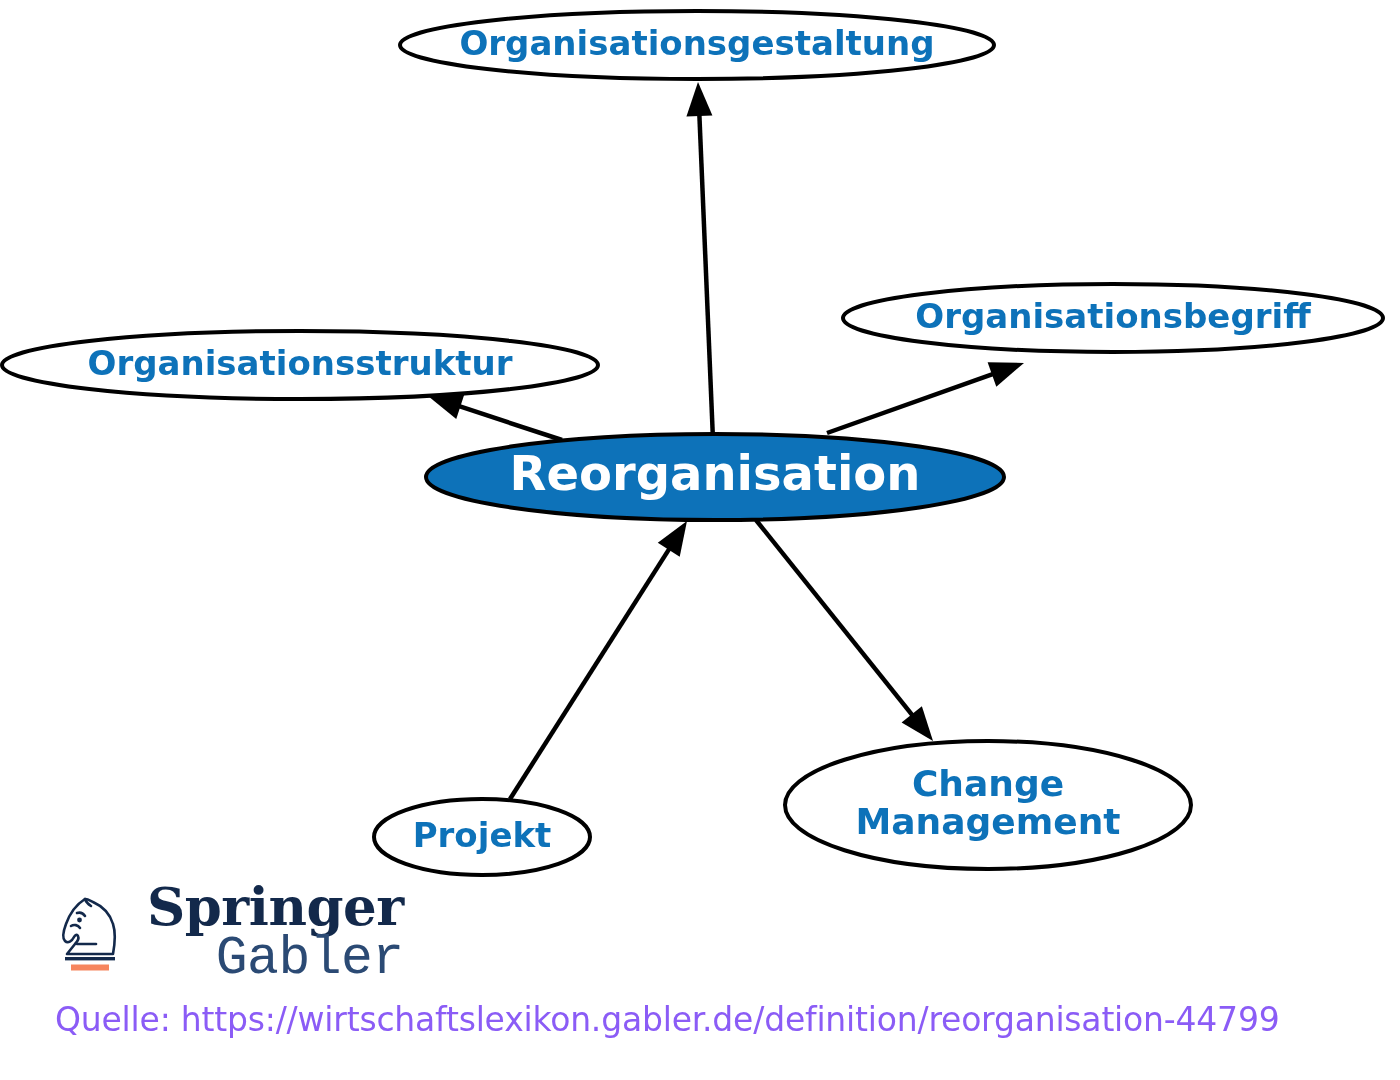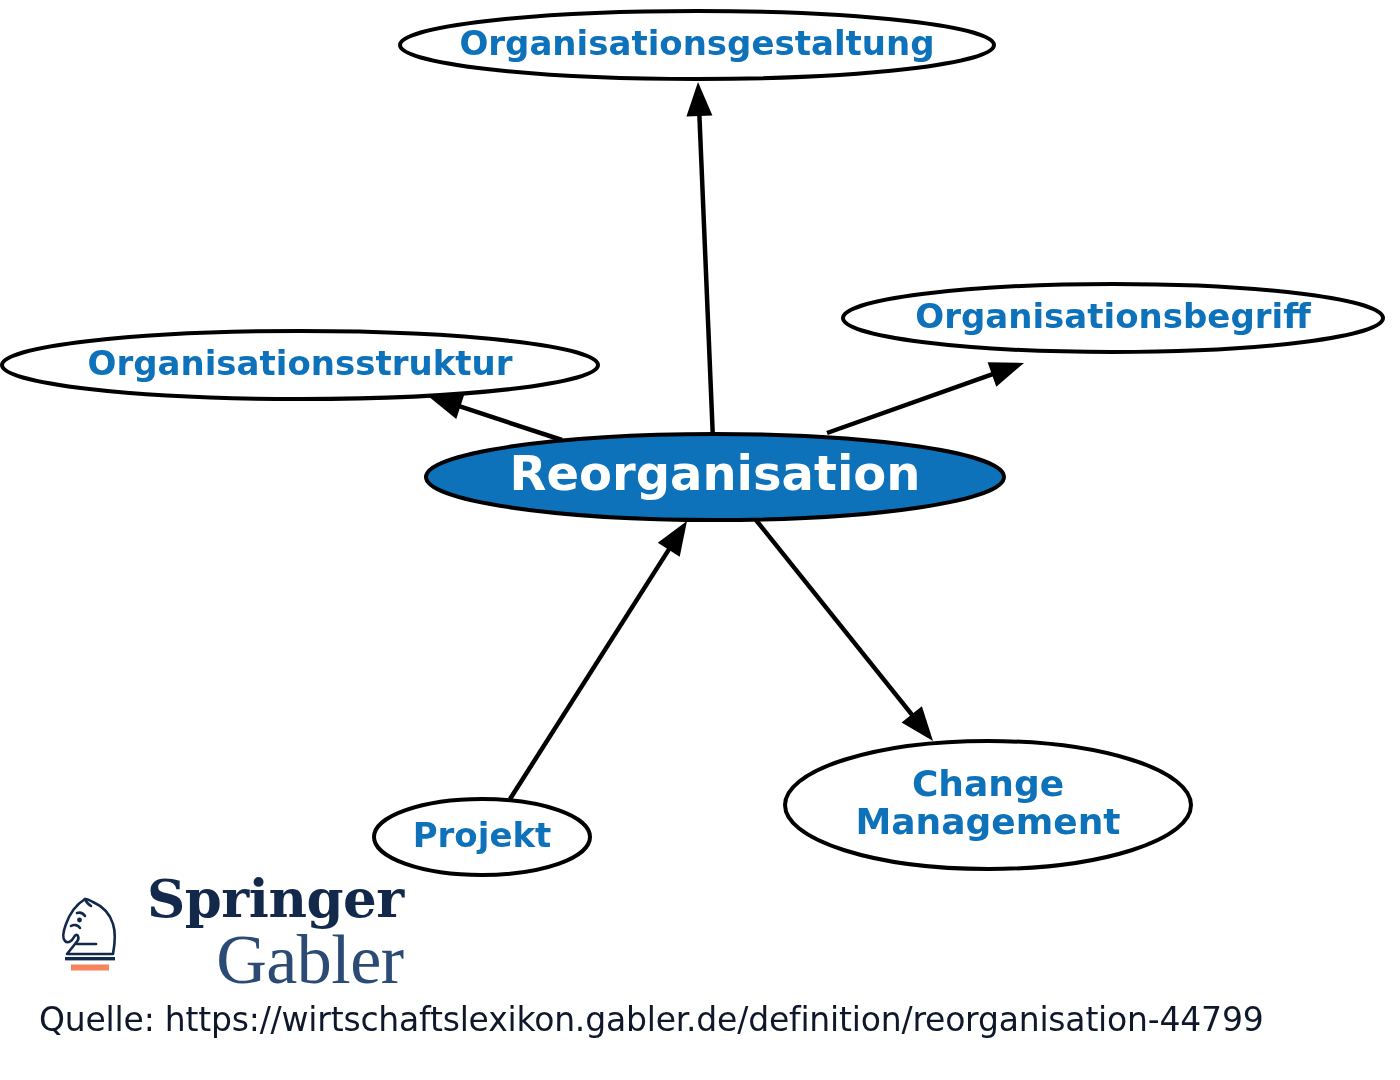--- a/index.html
+++ b/index.html
@@ -90,36 +90,36 @@
     flex-direction: column;
   }
   .logo-springer {
     font-family: "DejaVu Serif", "Liberation Serif", serif;
     font-weight: bold;
     font-size: 53px;
     color: #13294b;
     letter-spacing: -0.5px;
   }
   .logo-gabler {
-    font-family: Liberation Serif, serif;
+    font-family: Liberation Mono, monospace;
     font-weight: normal;
-    font-size: 70px;
+    font-size: 53px;
     color: #2b4a74;
     margin-left: 8px;
     letter-spacing: -0.5px;
   }
 
   
   .source-line {
     position: absolute;
-    left: 39px;
+    left: 55px;
     top: 1000px;
     font-family: "DejaVu Sans", "Liberation Sans", sans-serif;
     font-size: 33px;
-    color: #0f172a;
+    color: #8b5cf6;
     letter-spacing: -0.2px;
     white-space: nowrap;
   }
 </style>
 </head>
 <body>
 
 <div id="diagram-root">
 
   <svg class="canvas" viewBox="0 0 1400 1080" xmlns="http://www.w3.org/2000/svg">

